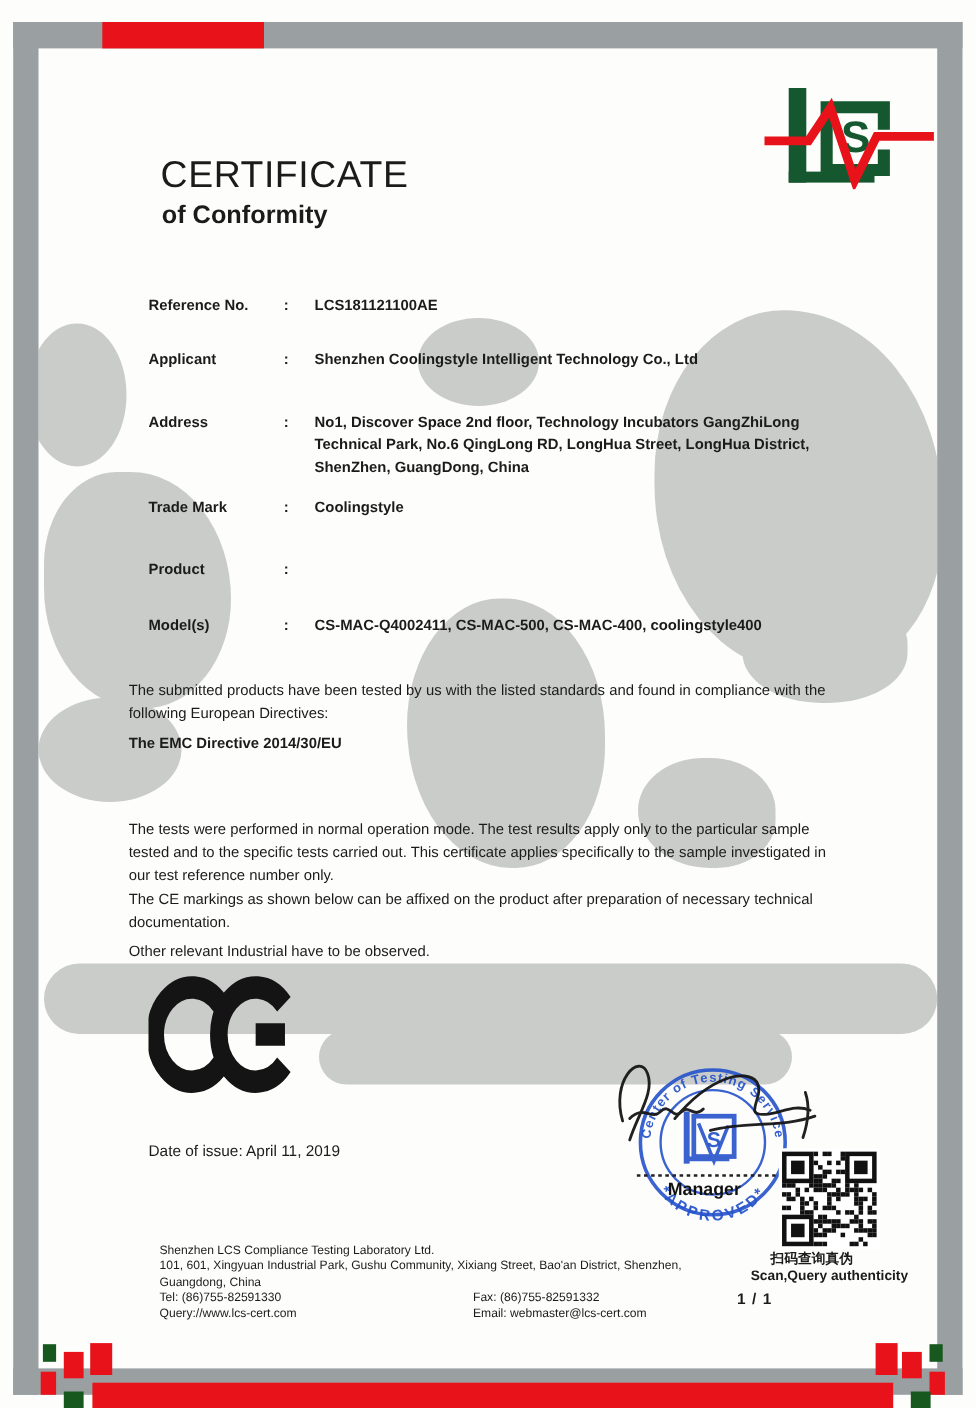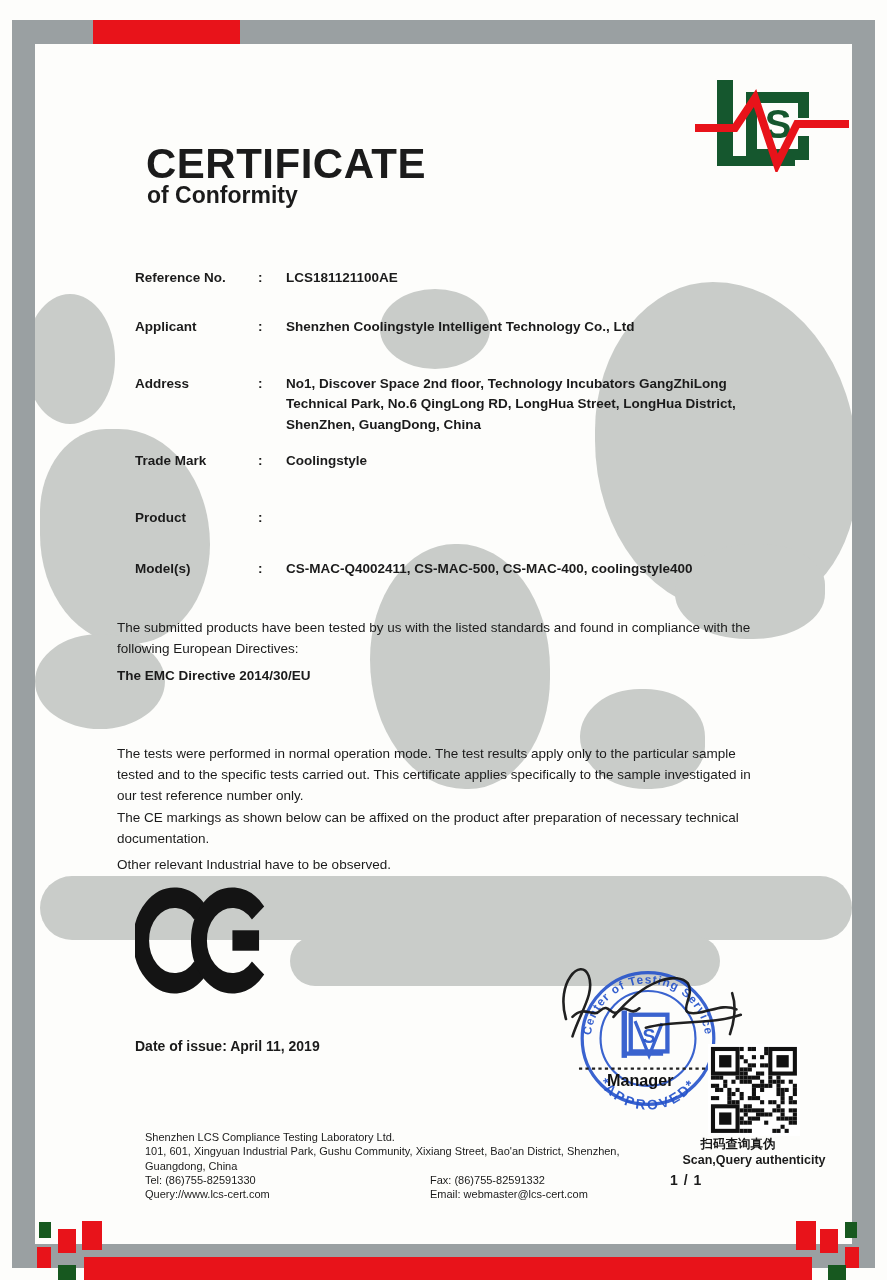--- a/index.html
+++ b/index.html
@@ -45,41 +45,41 @@
   #m-asia2{left:640px;top:500px;width:150px;height:95px;border-radius:55% 45% 50% 50%}
   #m-na{left:-10px;top:250px;width:90px;height:130px;border-radius:50%}
   #m-sa{left:5px;top:385px;width:170px;height:215px;border-radius:42% 58% 50% 55%}
   #m-left2{left:0px;top:590px;width:130px;height:95px;border-radius:50%}
   #m-af{left:335px;top:500px;width:180px;height:245px;border-radius:48% 52% 46% 54%}
   #m-au{left:545px;top:645px;width:125px;height:100px;border-radius:50% 50% 45% 55%}
   #m-band{left:5px;top:832px;width:812px;height:64px;border-radius:32px}
   #m-band2{left:255px;top:892px;width:430px;height:50px;border-radius:26px}
   #m-eu{left:345px;top:245px;width:110px;height:80px;border-radius:50%}
   
-  #title{position:absolute;left:146px;top:140px;font-size:42px;font-weight:bold;letter-spacing:.5px;z-index:2}
+  #title{position:absolute;left:146px;top:140px;font-size:34px;font-weight:normal;letter-spacing:.5px;z-index:2}
   #subtitle{position:absolute;left:147px;top:182px;font-size:23px;font-weight:bold;z-index:2}
   #logo{position:absolute;left:693px;top:70px;z-index:2}
   
   .frow{position:absolute;left:135px;width:660px;display:flex;font-size:13.5px;font-weight:bold;line-height:1.5;z-index:2}
   .frow .lab{width:123px;flex:none}
   .frow .colon{width:28px;flex:none}
   .frow .val{flex:1;max-width:505px}
   #f0{top:268px}#f1{top:317px}#f2{top:374px}#f3{top:451px}#f4{top:508px}#f5{top:559px}
   
   .para{position:absolute;left:117px;width:655px;font-size:13.5px;line-height:1.55;z-index:2}
   .para.bold{font-weight:bold}
   #p-intro{top:618px}
   #p-directive{top:666px}
   #p-standards{top:699px}
   #p-tests{top:744px}
   #p-ce{top:808px}
   #p-other{top:855px}
   
   #ce-mark{position:absolute;left:135px;top:886px;z-index:2}
-  #date-line{position:absolute;left:135px;top:1038px;font-size:14px;font-weight:bold;z-index:2}
+  #date-line{position:absolute;left:135px;top:1038px;font-size:14px;font-weight:normal;z-index:2}
   #stamp{position:absolute;left:548px;top:950px;z-index:3}
   #qr{position:absolute;left:708px;top:1044px;z-index:3;background:#fff}
   #qr-cn{position:absolute;left:648px;top:1136px;width:180px;text-align:center;font-size:12.5px;font-weight:bold;z-index:3}
   #qr-en{position:absolute;left:656px;top:1153px;width:196px;text-align:center;font-size:12.5px;font-weight:bold;z-index:3}
   
   #footer{position:absolute;left:145px;top:1130px;width:545px;font-size:11px;line-height:1.3;z-index:2}
   .fcol1{display:inline-block;width:285px}
   #page-num{position:absolute;left:670px;top:1172px;font-size:14px;font-weight:bold;letter-spacing:1px;z-index:2}
 </style>
 </head>

